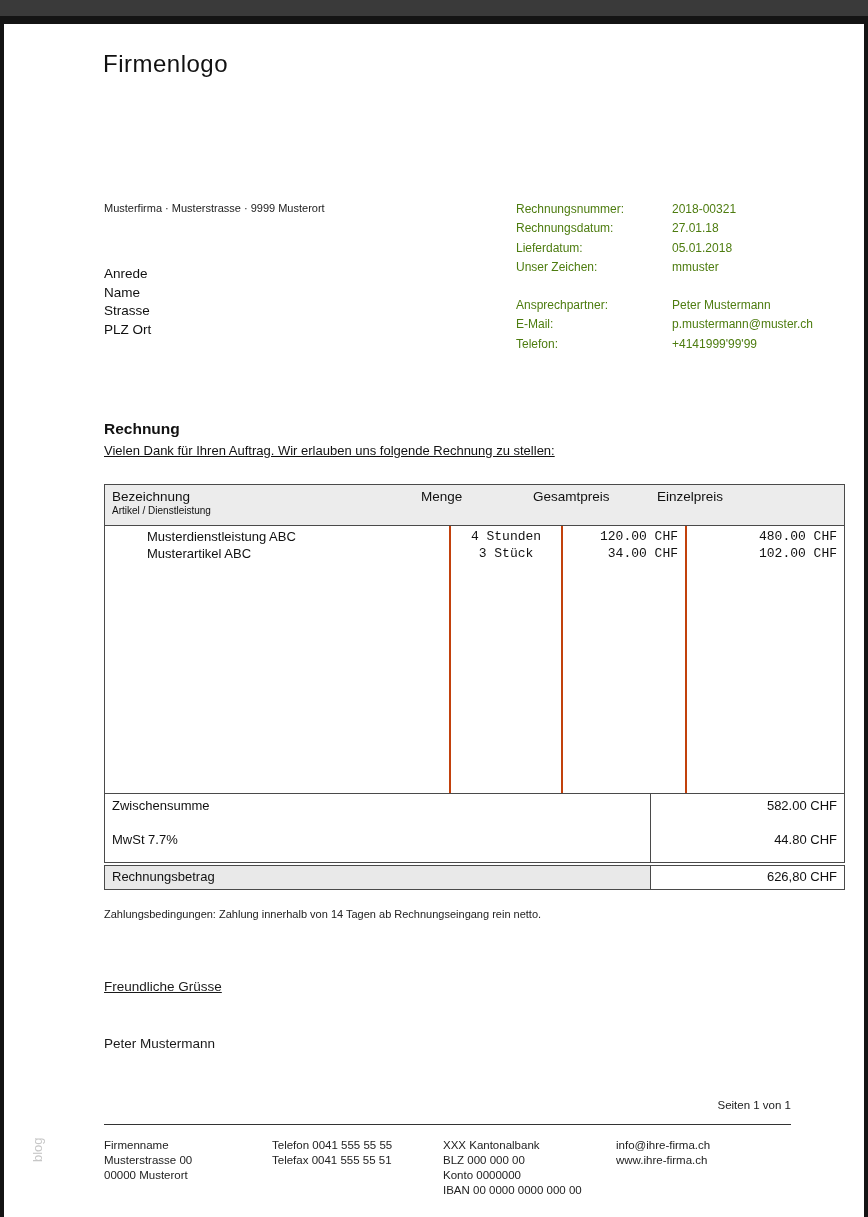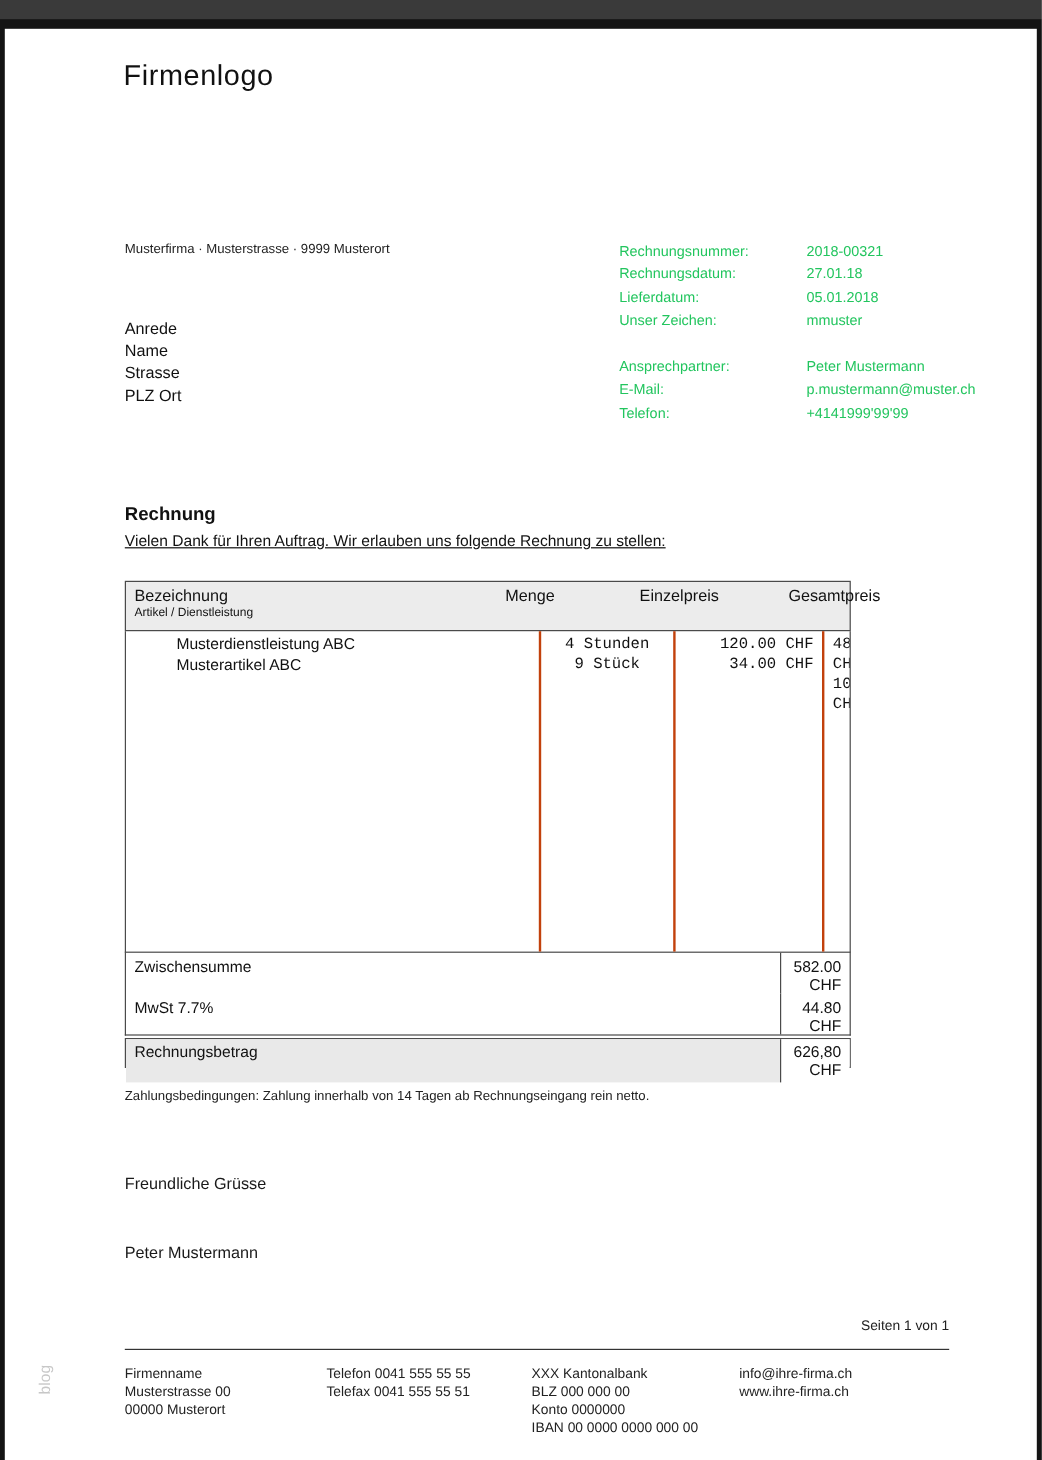--- a/index.html
+++ b/index.html
@@ -17,29 +17,29 @@
     position:absolute;
     left:4px; top:8px; right:4px; bottom:13px;
     background:#ffffff;
   }
   .abs { position:absolute; }
 
   .logo { left:103px; top:34px; font-size:24px; letter-spacing:0.5px; color:#111; }
   .sender-line { left:104px; top:186px; font-size:11px; color:#222;text-align:center; }
   .recipient { left:104px; top:249px; font-size:13.5px; line-height:18.5px; color:#111; }
 
-  .meta { left:516px; top:186px; font-size:12px; color:#22c55e; }
+  .meta { left:516px; top:186px; font-size:12px; color:#4d7c0f; }
   .meta-row { display:flex; height:19.3px; align-items:flex-start; }
   .meta-label { width:156px; }
   .meta-spacer { height:19px; }
 
   .doc-title { left:104px; top:404px; font-size:15.5px; font-weight:bold; color:#111; }
   .intro { left:104px; top:427px; font-size:13px; color:#111;text-decoration:underline; }
 
-  .items { left:104px; top:468px; width:605px; font-size:13px; color:#111; }
+  .items { left:104px; top:468px; width:741px; font-size:13px; color:#111; }
   .thead {
     display:grid; grid-template-columns:309px 112px 124px 1fr;
     background:#ececec; border:1px solid #4a4a4a; height:42px;
   }
   .th { padding:4px 7px; font-size:13.5px; }
   .th-sub { font-size:10px; margin-top:1px; }
   .tbody {
     display:grid; grid-template-columns:309px 112px 124px 1fr;
     border:1px solid #4a4a4a; border-top:none; height:268px;padding-left:35px;
   }
@@ -56,21 +56,21 @@
   .sum-value { border-left:1px solid #4a4a4a; text-align:right; padding:4px 7px; }
 
   .total-row {
     display:grid; grid-template-columns:545px 1fr;
     border:1px solid #4a4a4a; height:25px; margin-top:2px;
   }
   .total-label { background:#e9e9e9; padding:3px 7px; }
   .total-value { border-left:1px solid #4a4a4a; background:#fff; text-align:right; padding:3px 7px; }
 
   .terms { left:104px; top:892px; font-size:11px; color:#222; }
-  .closing { left:104px; top:963px; font-size:13.5px; }
+  .closing { left:104px; top:963px; font-size:13.5px;text-decoration:underline; }
   .signature { left:104px; top:1020px; font-size:13.5px; }
   .page-info { left:600px; top:1083px; width:191px; text-align:right; font-size:11.5px; color:#222; }
 
   .footer-rule { left:104px; top:1108px; width:687px; border-top:1px solid #333; height:0; }
   .footer {
     left:104px; top:1122px; width:687px;
     display:grid; grid-template-columns:168px 171px 173px 1fr;
     font-size:11.5px; line-height:15px; color:#222;
   }
   .watermark {
@@ -130,31 +130,31 @@
   <div class="abs doc-title">Rechnung</div>
   <div class="abs intro">Vielen Dank für Ihren Auftrag. Wir erlauben uns folgende Rechnung zu stellen:</div>
 
   <div class="abs items">
     <div class="thead">
       <div class="th">
         <div>Bezeichnung</div>
         <div class="th-sub">Artikel / Dienstleistung</div>
       </div>
       <div class="th">Menge</div>
+      <div class="th">Gesamtpreis</div>
       <div class="th">Einzelpreis</div>
-      <div class="th">Gesamtpreis</div>
     </div>
     <div class="tbody">
       <div class="tcol">
         <div>Musterdienstleistung ABC</div>
         <div>Musterartikel ABC</div>
       </div>
       <div class="tcol c-center">
         <div>4 Stunden</div>
-        <div>9 Stück</div>
+        <div>3 Stück</div>
       </div>
       <div class="tcol c-right">
         <div>120.00 CHF</div>
         <div>34.00 CHF</div>
       </div>
       <div class="tcol c-right">
         <div>480.00 CHF</div>
         <div>102.00 CHF</div>
       </div>
     </div>

